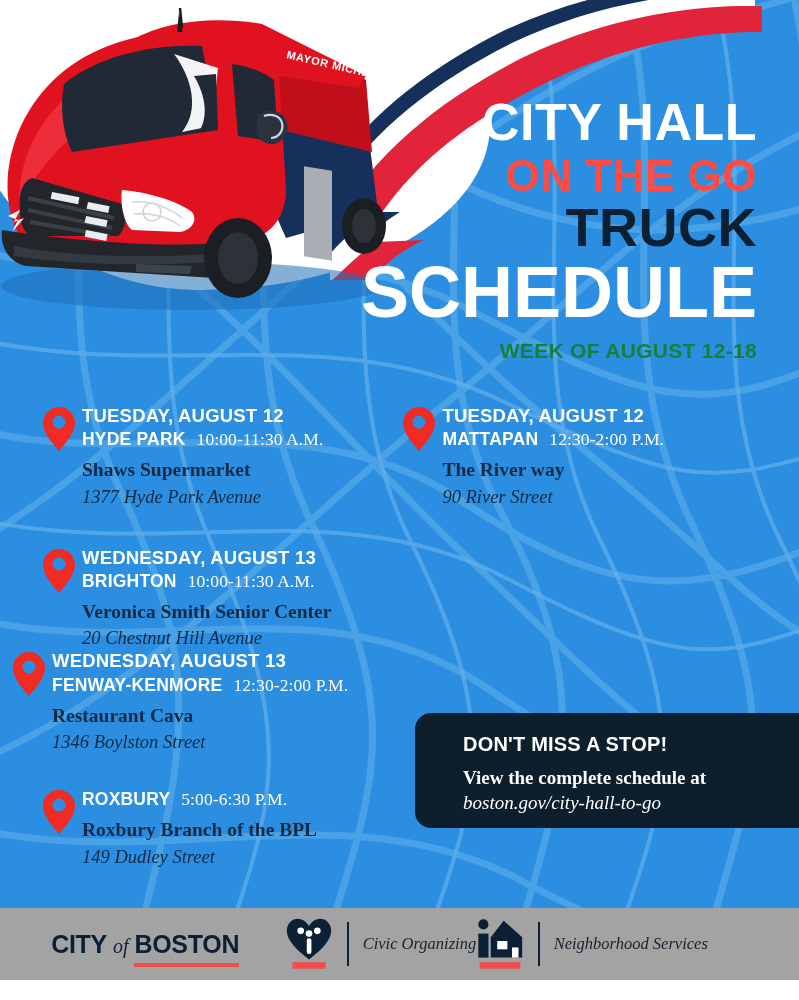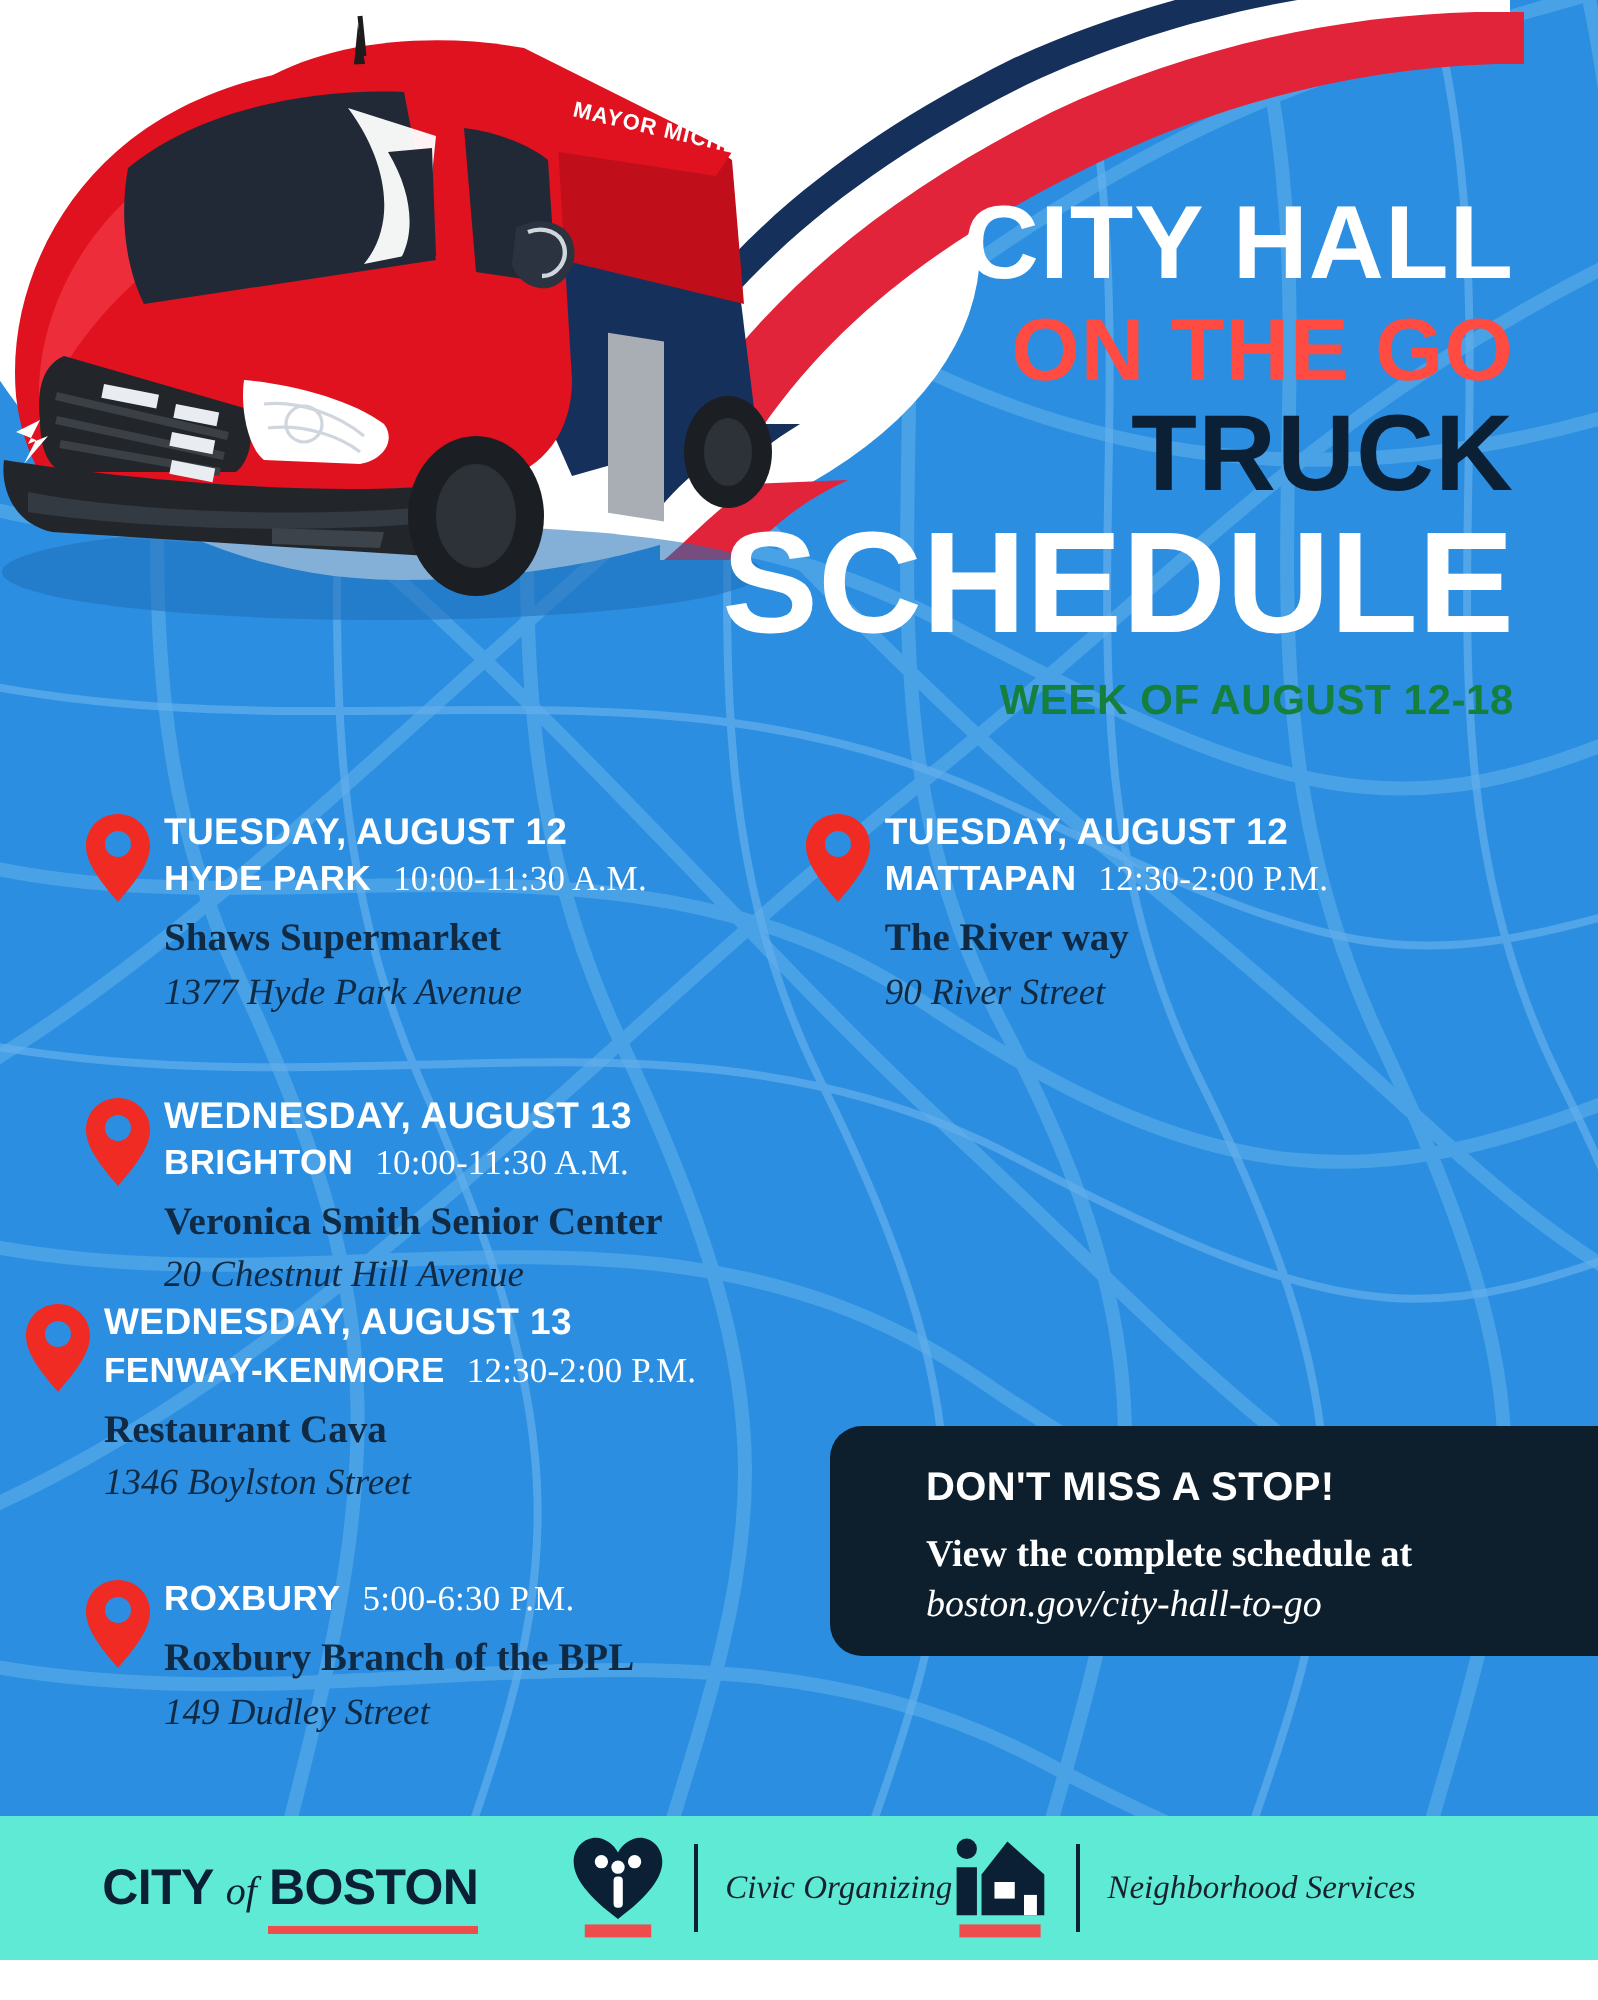--- a/index.html
+++ b/index.html
@@ -205,21 +205,21 @@
     margin-top: 3px;
   }
 
   
   .footer {
     position: absolute;
     left: 0;
     top: 908px;
     width: 799px;
     height: 72px;
-    background: #5eead4;
+    background: #a3a3a3;
     z-index: 8;
     display: flex;
     align-items: center;
     justify-content: center;
     gap: 0px;
   }
   .logo-boston {
     display: flex;
     align-items: baseline;
     margin-right: 46px;

